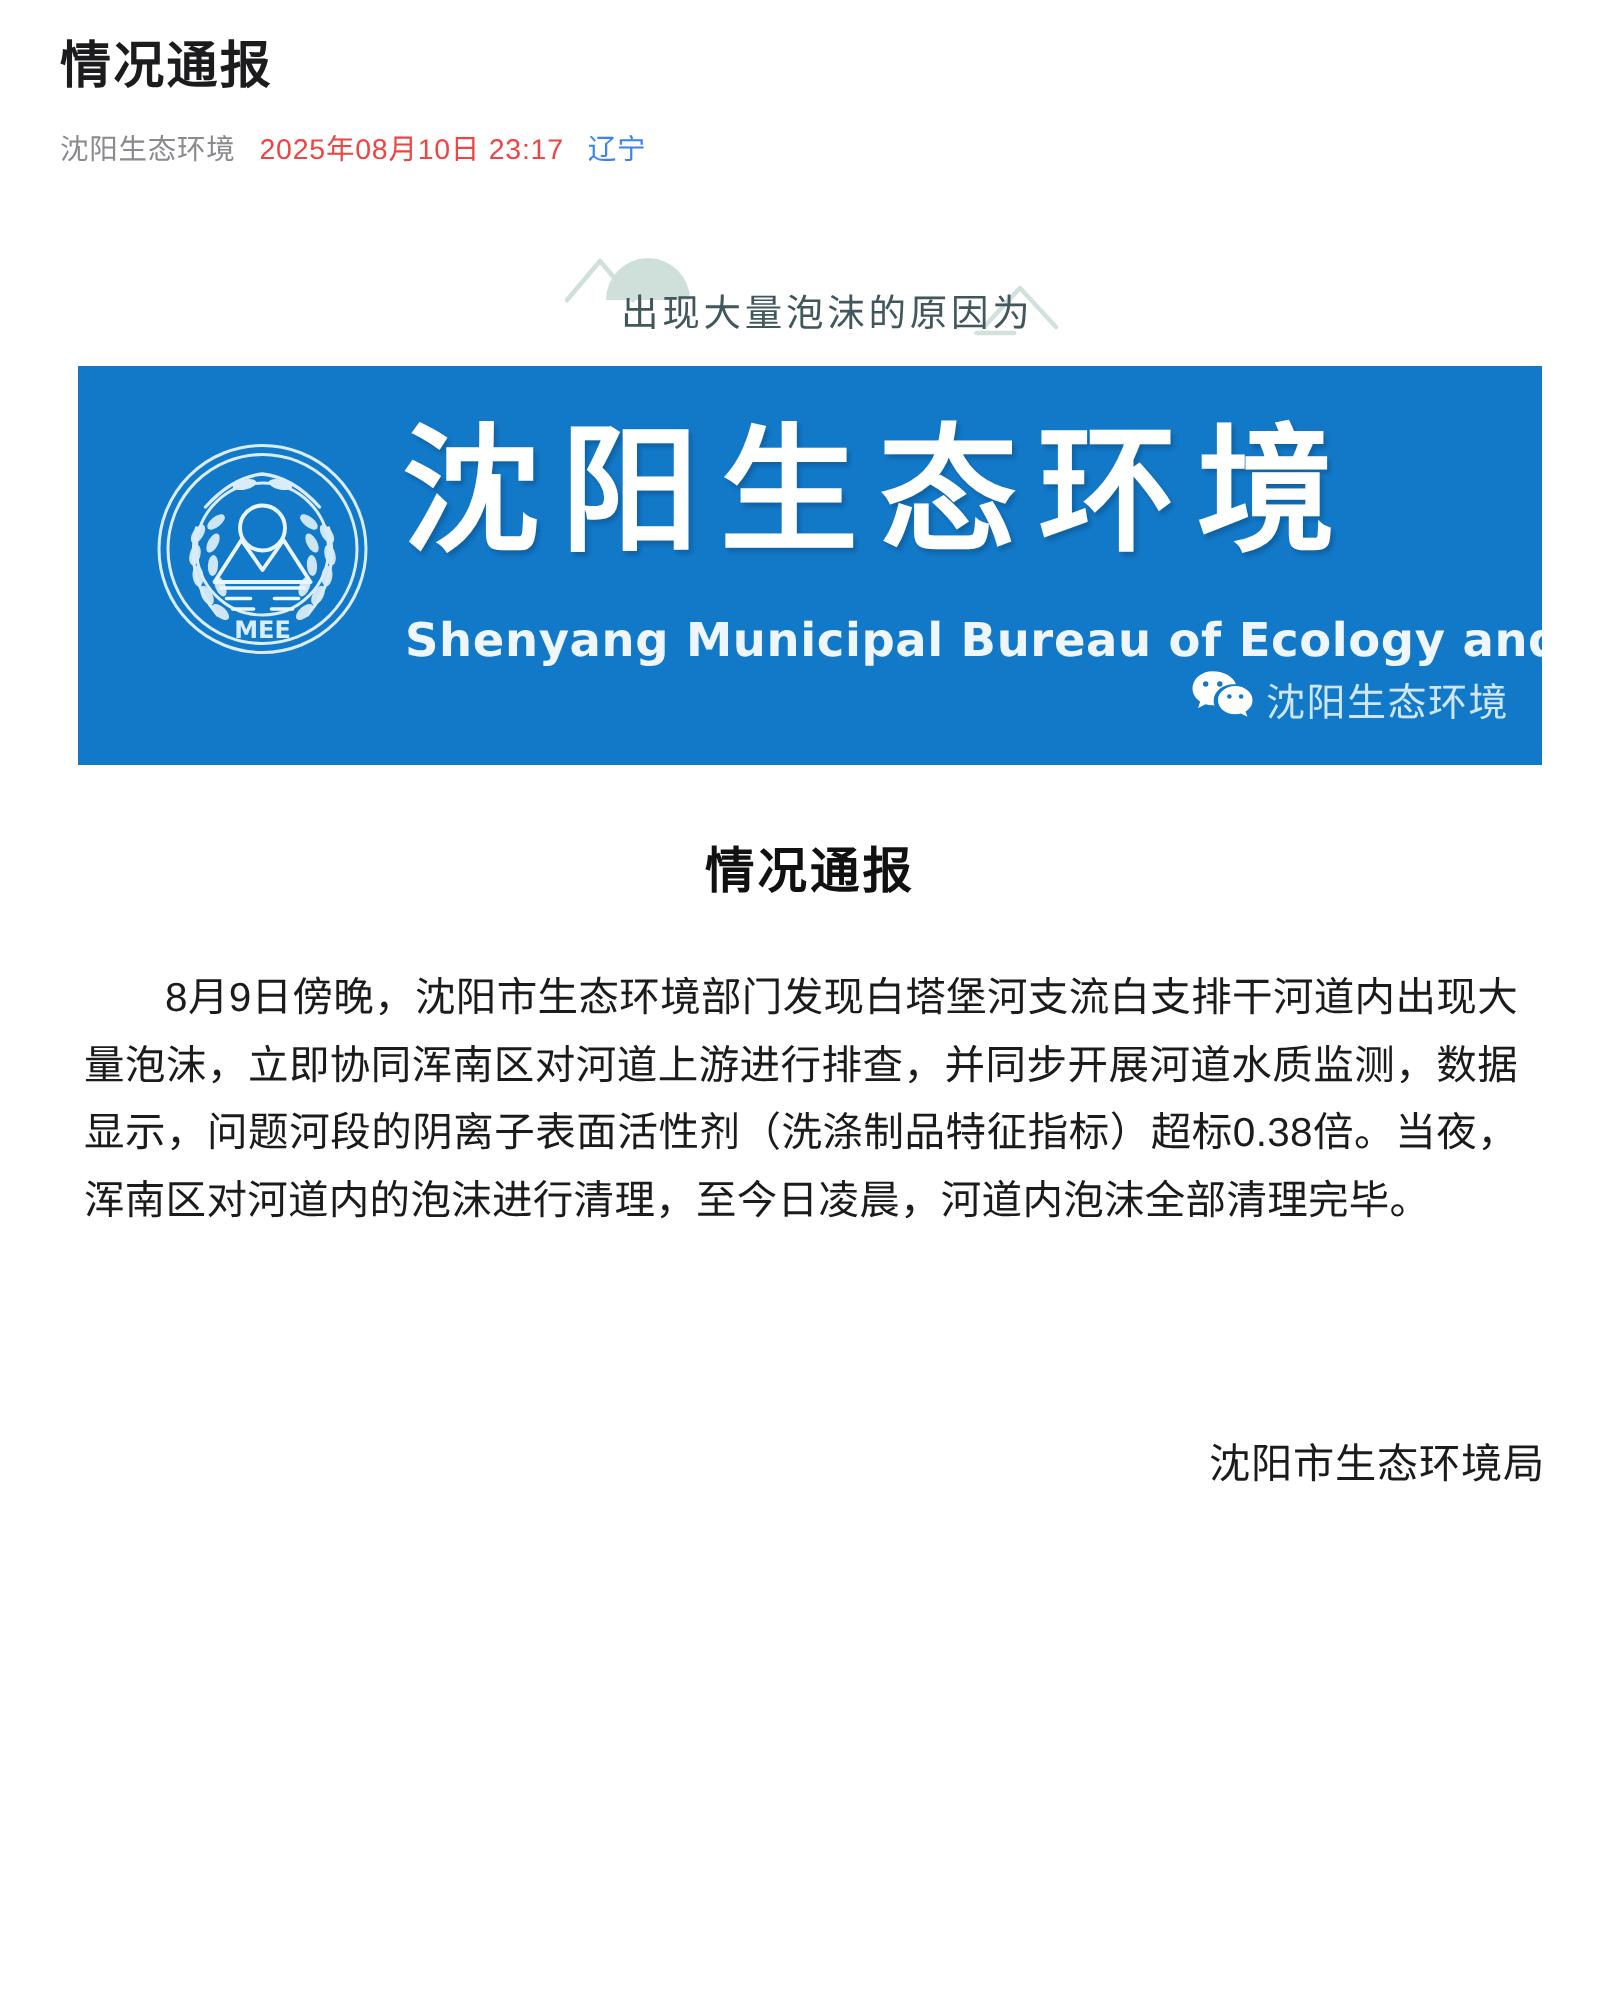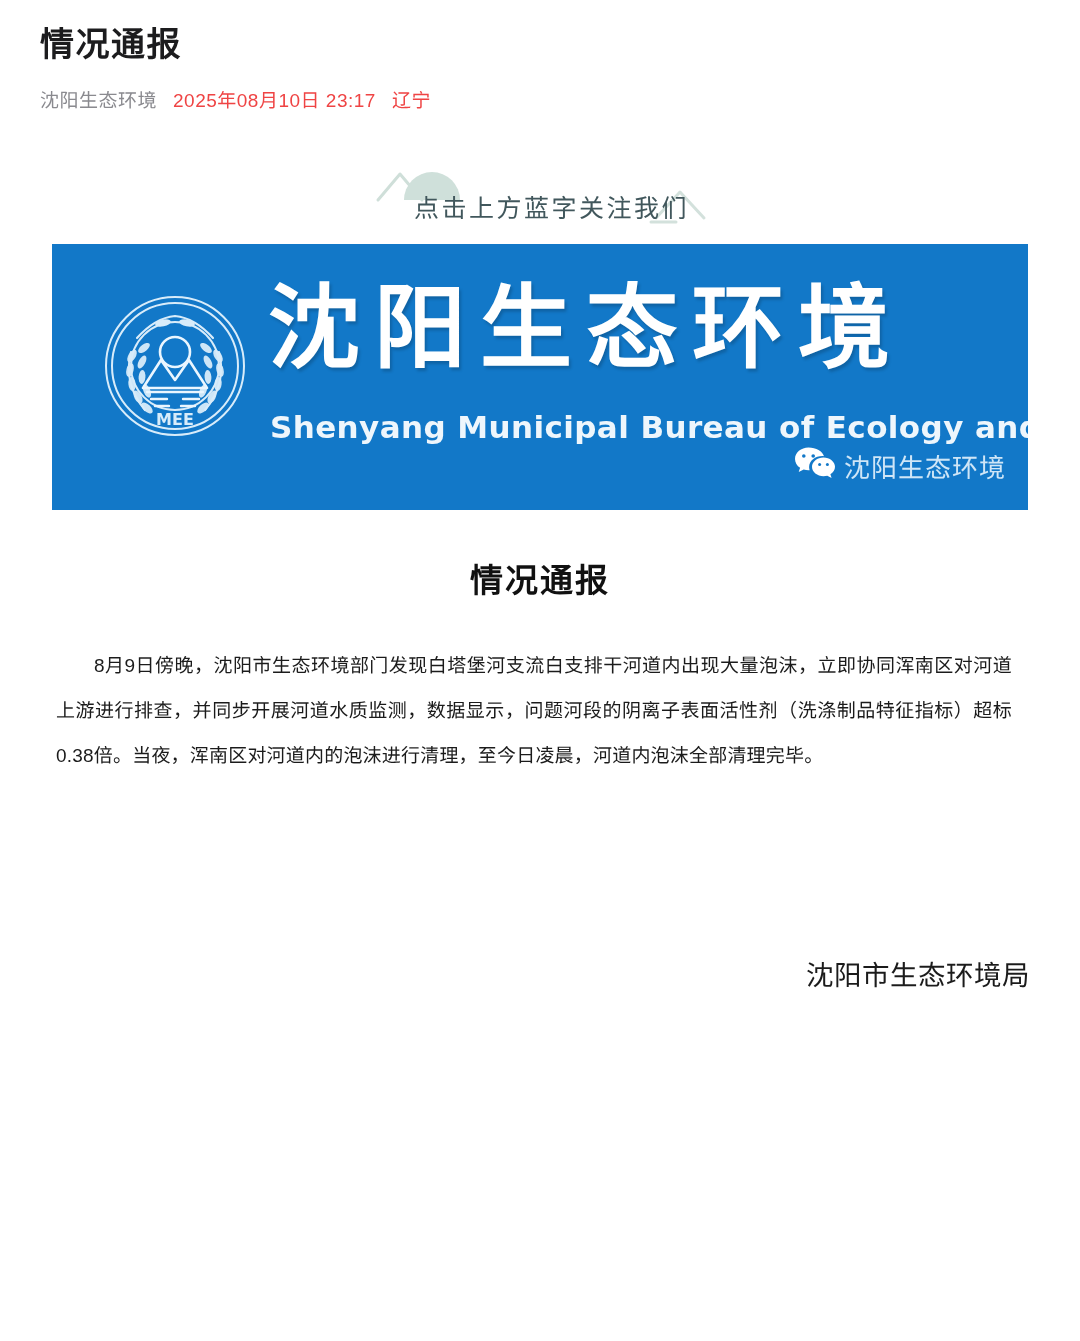--- a/index.html
+++ b/index.html
@@ -47,21 +47,21 @@
   }
   .meta-account {
     color: #8a8a8f;
     letter-spacing: 0.5px;
   }
   .meta-date {
     color: #ef4444;
     letter-spacing: 0.5px;
   }
   .meta-region {
-    color: #ef4444;
+    color: #3b82f6;
     letter-spacing: 0.5px;
   }
 
   
   .follow-strip {
     position: relative;
     height: 88px;
     margin-top: 42px;
   }
   .follow-text {
@@ -151,21 +151,21 @@
     color: #111;
     margin: 48px 0 0 0;
     line-height: 1.4;
   }
   .body-copy {
     margin-top: 38px;
     padding: 0 56px 0 56px;
   }
   .body-copy p {
     margin: 0 12px 28px 0;
-    font-size: 19px;
+    font-size: 27px;
     line-height: 45px;
     color: #1b1b1b;
     text-indent: 2em;
     text-align: justify;
     letter-spacing: 0.2px;
     word-break: break-all;
   }
   .body-copy p:last-child { margin-bottom: 0; }
 
   
@@ -202,21 +202,21 @@
       <svg width="1080" height="88" viewBox="0 0 1080 88" xmlns="http://www.w3.org/2000/svg">
 
         <path d="M378 44 L400 18 L422 44" fill="none" stroke="#cfdfd9" stroke-width="3" stroke-linecap="round" stroke-linejoin="round"></path>
 
         <path d="M404 44 a28 28 0 0 1 56 0 z" fill="#cfe0da"></path>
 
         <path d="M656 62 L680 36 L704 62" fill="none" stroke="#d3e1dc" stroke-width="3" stroke-linecap="round" stroke-linejoin="round"></path>
         <path d="M651 66 L676 66" fill="none" stroke="#d3e1dc" stroke-width="3" stroke-linecap="round"></path>
       </svg>
     </div>
-    <div class="follow-text">点击上方蓝字关注我们</div>
+    <div class="follow-text">出现大量泡沫的原因为</div>
   </div>
 
   <div class="banner">
     <div class="banner-inner">
 
       <div class="emblem">
         <svg width="148" height="148" viewBox="0 0 148 148" xmlns="http://www.w3.org/2000/svg">
           <g fill="none" stroke="#d8ecfa" stroke-width="2">
             <circle cx="74" cy="74" r="69"></circle>
             <circle cx="74" cy="74" r="63"></circle>

